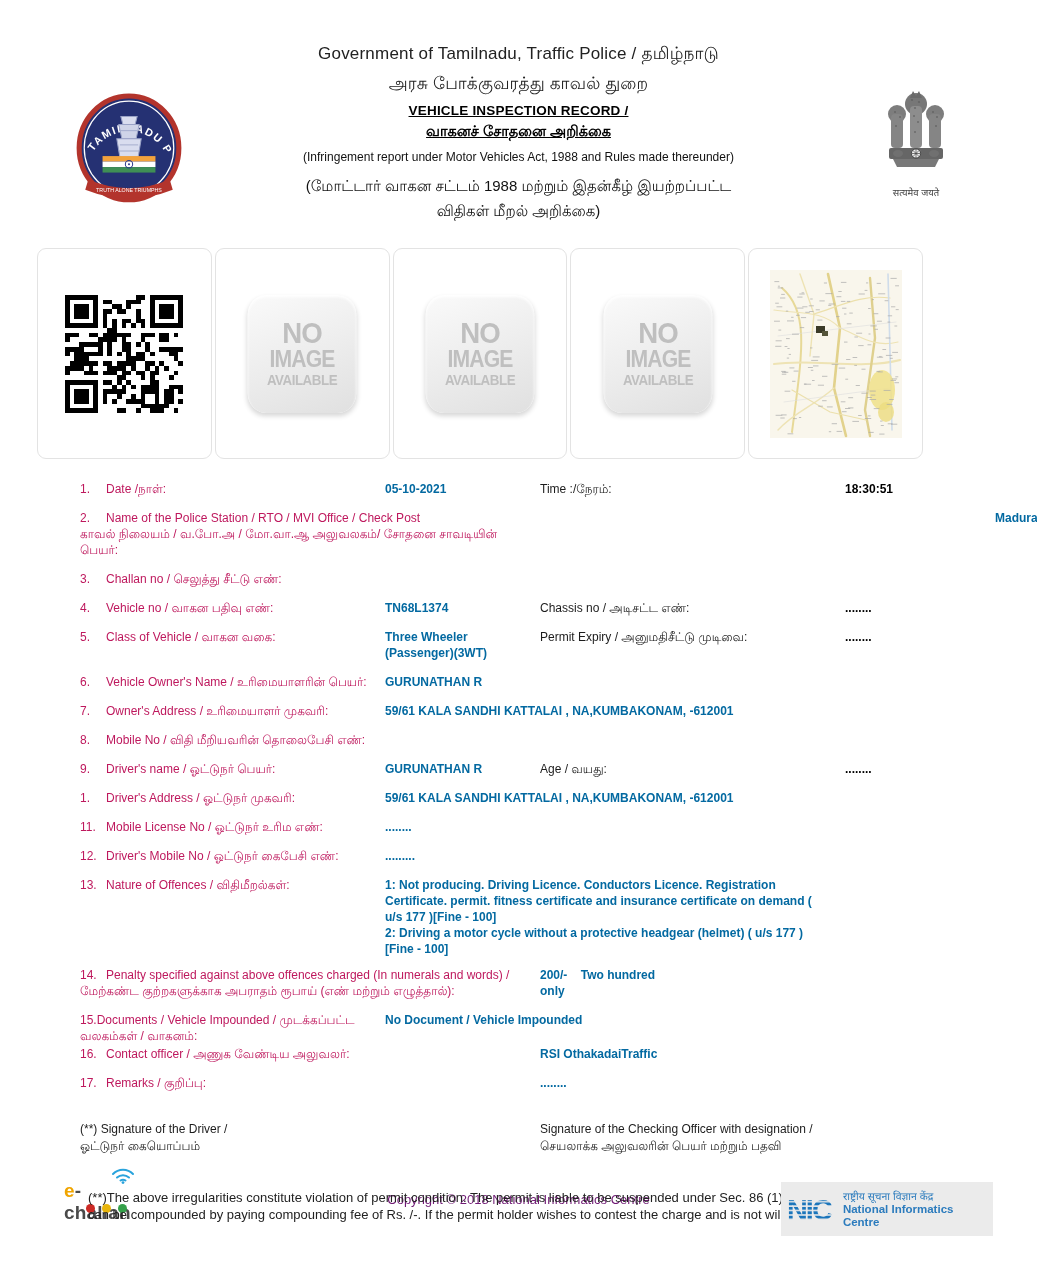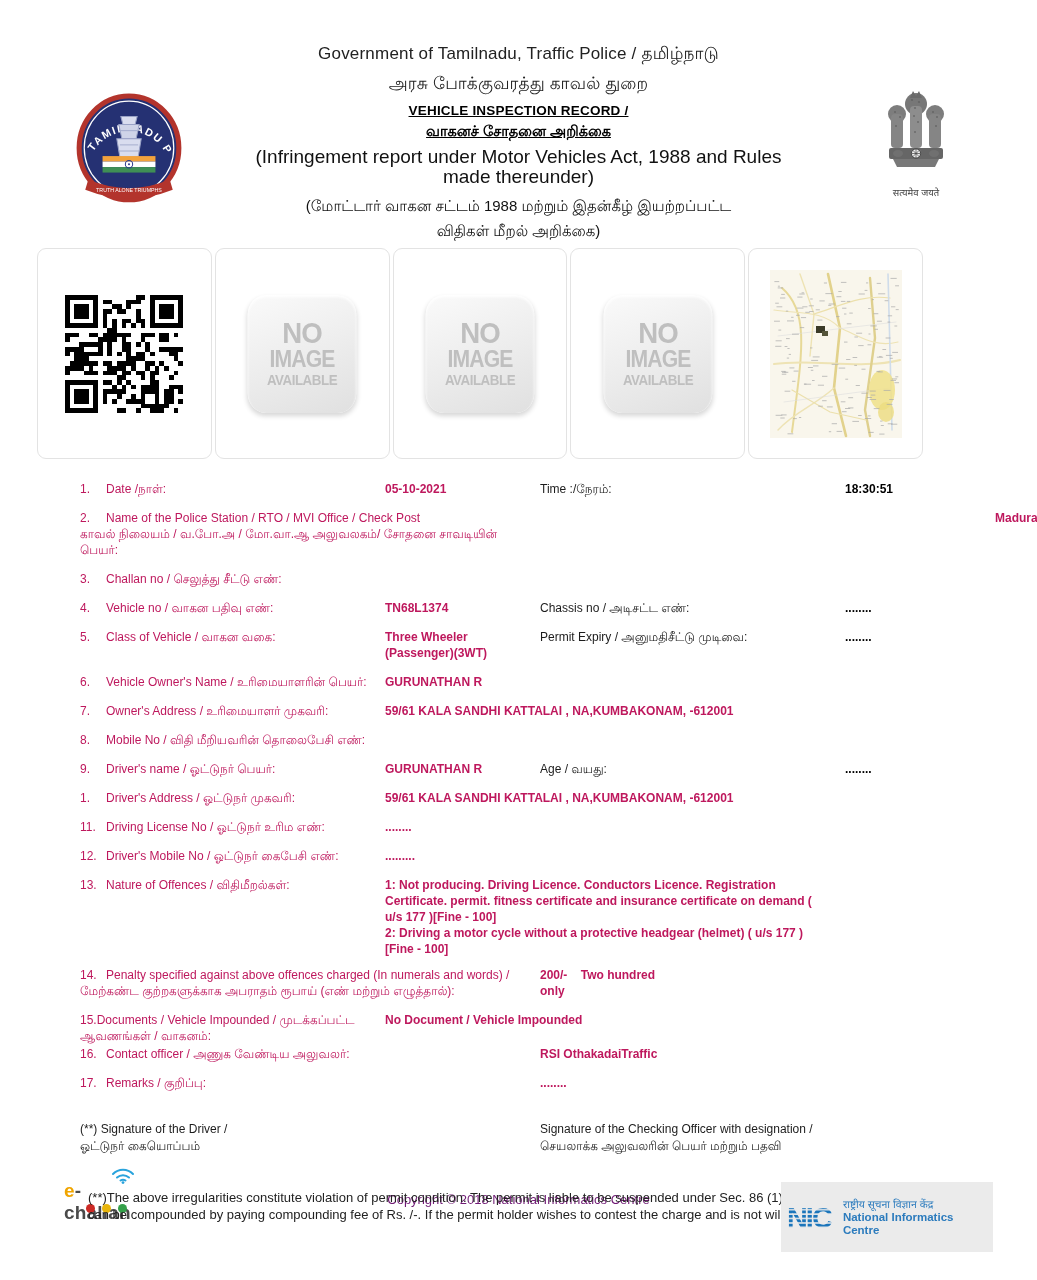--- a/index.html
+++ b/index.html
@@ -6,21 +6,21 @@
   .page{position:relative;width:1037px;height:1280px;background:#fff;overflow:hidden;
         font-family:"Liberation Sans",sans-serif;color:#1c1c1c;}
 
   
   .header{position:relative;padding-top:44px;height:190px;}
   .hdr-center{width:640px;margin:0 auto;text-align:center;}
   .hdr-l1,.hdr-l2{font-size:17px;color:#222;margin-bottom:9px;letter-spacing:.2px;}
   .hdr-l2{margin-bottom:8px;}
   .hdr-l3{font-size:13.5px;font-weight:bold;text-decoration:underline;color:#000;margin-bottom:5px;letter-spacing:.2px;}
   .hdr-l4{font-size:14.5px;font-weight:bold;text-decoration:underline;color:#000;margin-bottom:6px;}
-  .hdr-para-en{font-size:19px;color:#111;width:540px;margin:0 auto 6px;line-height:20px;}
+  .hdr-para-en{font-size:12px;color:#111;width:540px;margin:0 auto 6px;line-height:20px;}
   .hdr-para-ta{font-size:15px;color:#111;width:480px;margin:0 auto;line-height:25px;}
   .tnp-logo{position:absolute;left:76px;top:92px;width:106px;height:118px;}
   .emblem-wrap{position:absolute;right:82px;top:88px;width:78px;text-align:center;}
   .emblem-caption{font-size:9.5px;color:#444;margin-top:2px;}
 
   
   .image-row{display:flex;gap:3px;margin:14px 0 0 37px;width:886px;}
   .img-box{flex:1;height:209px;border:1px solid #e3e3e3;border-radius:9px;background:#fff;
            display:flex;align-items:center;justify-content:center;}
   .noimg-badge{width:118px;height:118px;border-radius:20px;
@@ -31,21 +31,21 @@
   .noimg-l1{font-size:30px;line-height:28px;letter-spacing:-1px;}
   .noimg-l2{font-size:23px;line-height:24px;letter-spacing:-1px;}
   .noimg-l3{font-size:14.5px;line-height:18px;letter-spacing:-.5px;}
 
   
   .form{margin-top:22px;}
   .frow{display:grid;grid-template-columns:305px 155px 305px 1fr;
         margin:0 0 13px 80px;font-size:12px;line-height:16px;position:relative;}
   .fnum{display:inline-block;width:26px;}
   .flabel{grid-column:1;color:#be185d;padding-right:14px;}
-  .fvalue{grid-column:2 / 5;font-weight:bold;color:#be185d;white-space:pre-wrap;}
+  .fvalue{grid-column:2 / 5;font-weight:bold;color:#0369a1;white-space:pre-wrap;}
   .frow.has2 .fvalue{grid-column:2 / 3;}
   .flabel2{grid-column:3;color:#1c1c1c;}
   .fvalue2{grid-column:4;font-weight:bold;color:#000;}
   .frow.row2 .flabel{grid-column:1 / 3;}
   .frow.row2 .fvalue{position:absolute;left:610px;top:0;}
   .frow.widevalue{margin-bottom:10px;}
   .frow.widevalue .fvalue{grid-column:2 / 4;padding-right:28px;}
   .frow.widevalue .fvalue div{margin:0;}
   .frow.label-wide .flabel{grid-column:1 / 3;}
   .frow.label-wide .fvalue{grid-column:3 / 5;max-width:150px;}
@@ -63,21 +63,21 @@
   .fineprint{position:absolute;left:88px;top:12px;width:930px;font-size:13px;line-height:16.5px;color:#222;z-index:2;}
   .watermark{position:absolute;left:50%;transform:translateX(-50%);top:14px;font-size:13px;
              color:#701a75;z-index:1;white-space:nowrap;}
   .echallan{position:absolute;left:64px;top:2px;width:84px;height:60px;z-index:1;}
   .echallan-text{font-size:19px;font-weight:bold;color:#4a4a4a;letter-spacing:.2px;}
   .echallan-e{color:#f0a500;}
   .wifi{position:absolute;left:46px;top:-14px;}
   .dots{position:absolute;left:22px;top:24px;display:flex;gap:7px;}
   .dot{width:9px;height:9px;border-radius:50%;}
   .nic-block{position:absolute;right:44px;top:4px;width:200px;height:46px;background:#ebebeb;
-             display:flex;align-items:center;z-index:3;padding:12px 6px;}
+             display:flex;align-items:center;z-index:3;padding:4px 6px;}
   .nic-texts{margin-left:6px;line-height:13px;}
   .nic-hi{font-size:10.5px;color:#2b7bbd;}
   .nic-en{font-size:11.5px;color:#2b7bbd;font-weight:bold;}
 </style>
 </head>
 <body>
 
 <div class="page">
 
   <div class="header">
@@ -713,37 +713,37 @@
         <div class="flabel"><span class="fnum">9.</span><span>Driver's name / ஓட்டுநர் பெயர்:</span></div>
         <div class="fvalue">GURUNATHAN R</div>
         <div class="flabel2">Age / வயது:</div>
         <div class="fvalue2">........</div>
       </div>
       <div class="frow std">
         <div class="flabel"><span class="fnum">1.</span><span>Driver's Address / ஓட்டுநர் முகவரி:</span></div>
         <div class="fvalue">59/61 KALA SANDHI KATTALAI , NA,KUMBAKONAM, -612001</div>
       </div>
       <div class="frow std">
-        <div class="flabel"><span class="fnum">11.</span><span>Driving License No / ஓட்டுநர் உரிம எண்:</span></div>
+        <div class="flabel"><span class="fnum">11.</span><span>Mobile License No / ஓட்டுநர் உரிம எண்:</span></div>
         <div class="fvalue">........</div>
       </div>
       <div class="frow std">
         <div class="flabel"><span class="fnum">12.</span><span>Driver's Mobile No / ஓட்டுநர் கைபேசி எண்:</span></div>
         <div class="fvalue">.........</div>
       </div>
       <div class="frow widevalue">
         <div class="flabel"><span class="fnum">13.</span><span>Nature of Offences / விதிமீறல்கள்:</span></div>
         <div class="fvalue"><div>1: Not producing. Driving Licence. Conductors Licence. Registration Certificate. permit. fitness certificate and insurance certificate on demand ( u/s 177 )[Fine - 100]</div><div>2: Driving a motor cycle without a protective headgear (helmet) ( u/s 177 )[Fine - 100]</div></div>
       </div>
       <div class="frow label-wide">
         <div class="flabel"><span class="fnum">14.</span><span>Penalty specified against above offences charged (In numerals and words) /</span><div>மேற்கண்ட குற்றகளுக்காக அபராதம் ரூபாய் (எண் மற்றும் எழுத்தால்):</div></div>
         <div class="fvalue"><div>200/-    Two hundred</div><div>only</div></div>
       </div>
       <div class="frow row15">
-        <div class="flabel"><span>15.Documents / Vehicle Impounded / முடக்கப்பட்ட</span><div>ஆவணங்கள் / வாகனம்:</div></div>
+        <div class="flabel"><span>15.Documents / Vehicle Impounded / முடக்கப்பட்ட</span><div>வலகம்கள் / வாகனம்:</div></div>
         <div class="fvalue">No Document / Vehicle Impounded</div>
       </div>
       <div class="frow val540">
         <div class="flabel"><span class="fnum">16.</span><span>Contact officer / அணுக வேண்டிய அலுவலர்:</span></div>
         <div class="fvalue">RSI OthakadaiTraffic</div>
       </div>
       <div class="frow val540">
         <div class="flabel"><span class="fnum">17.</span><span>Remarks / குறிப்பு:</span></div>
         <div class="fvalue">........</div>
       </div>

